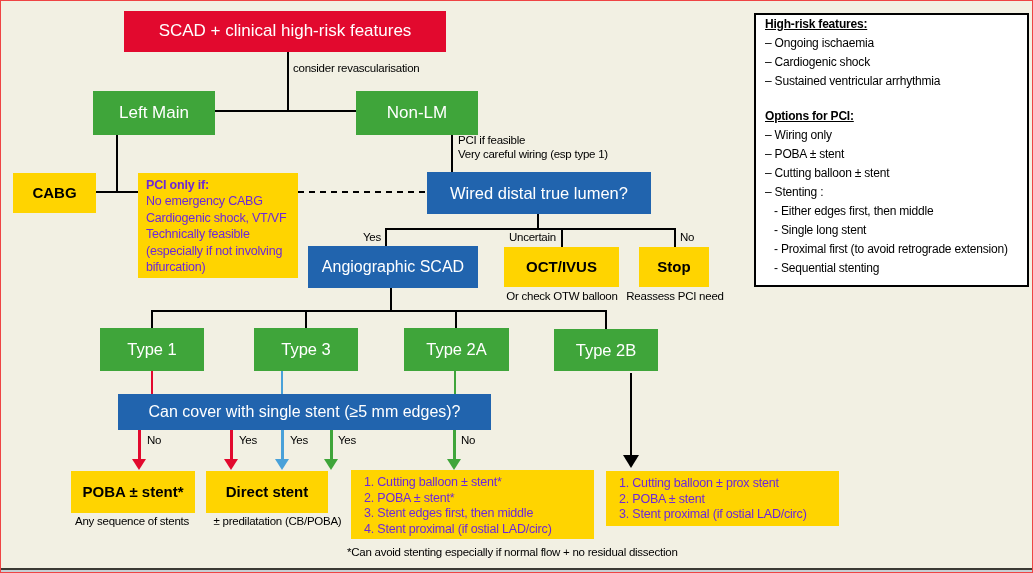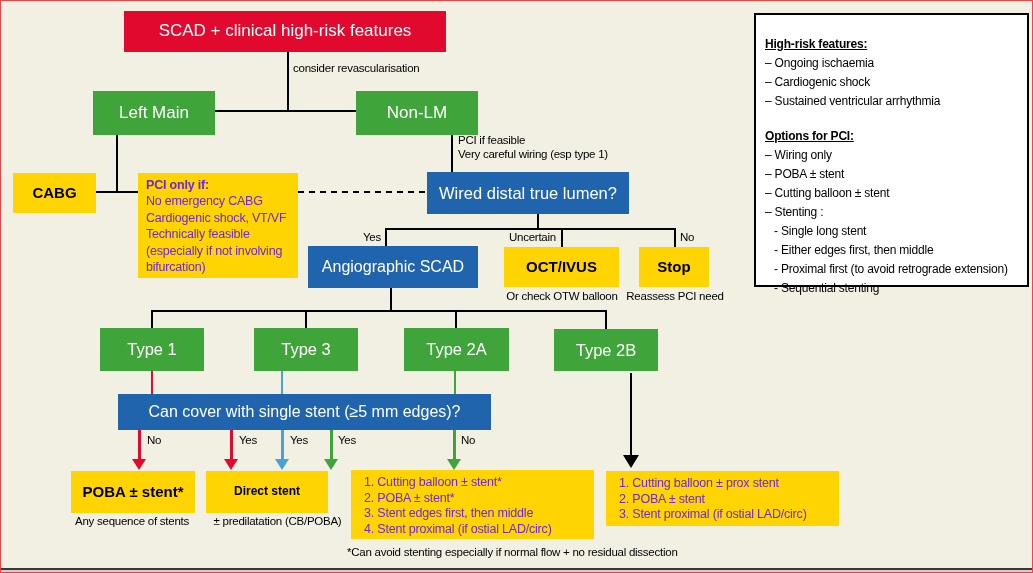--- a/index.html
+++ b/index.html
@@ -31,21 +31,21 @@
   .varrow{position:absolute;display:flex;flex-direction:column;align-items:center;width:16px;}
   .varrow .shaft{width:3px;flex:1;}
   .varrow .head{width:0;height:0;border-left:7px solid transparent;border-right:7px solid transparent;border-top:11px solid #000;}
   .varrow.cred .shaft{background:var(--red);} .varrow.cred .head{border-top-color:var(--red);}
   .varrow.cblue .shaft{background:var(--lightblue);} .varrow.cblue .head{border-top-color:var(--lightblue);}
   .varrow.cgreen .shaft{background:var(--green);} .varrow.cgreen .head{border-top-color:var(--green);}
   .varrow.cblack .shaft{background:#000;width:2.4px;}
   .varrow.cblack .head{border-left-width:8px;border-right-width:8px;border-top-width:13px;border-top-color:#000;}
   .panel{
     position:absolute;background:#fff;border:2px solid #000;box-sizing:border-box;
-    padding:20px 9px;font-size:12px;line-height:19px;letter-spacing:-0.2px;color:#000;
+    padding:0 9px;font-size:12px;line-height:19px;letter-spacing:-0.2px;color:#000;
   }
   .p-title{font-weight:bold;text-decoration:underline;}
   .p-gap{margin-top:16px;}
   .p-sub{padding-left:9px;}
   .strip{position:absolute;left:0;width:100%;}
 </style>
 </head>
 <body>
 
 <div id="canvas" style="--red: #e2092e; --green: #3fa53a; --blue: #2164ae; --yellow: #ffd400; --lightblue: #49a1d9; --bg: #f2f0e3;">
@@ -111,21 +111,21 @@
 
   <div class="tbox crit" style="left:137px;top:172px;width:160px;height:105px">
     <div class="t">PCI only if:</div>
     <div>No emergency CABG</div>
     <div>Cardiogenic shock, VT/VF</div>
     <div>Technically feasible</div>
     <div>(especially if not involving</div>
     <div>bifurcation)</div>
   </div>
 
-  <div class="node b" style="left:426px;top:171px;width:202px;height:42px;font-size:16.5px">
+  <div class="node b" style="left:426px;top:171px;width:224px;height:42px;font-size:16.5px">
       <span>Wired distal true lumen?</span>
     </div>
   <div class="node b" style="left:307px;top:245px;width:170px;height:42px;font-size:16px">
       <span>Angiographic SCAD</span>
     </div>
   <div class="node y" style="left:503px;top:246px;width:115px;height:40px;font-size:15px">
       <span>OCT/IVUS</span>
     </div>
   <div class="node y" style="left:638px;top:246px;width:70px;height:40px;font-size:15px">
       <span>Stop</span>
@@ -144,21 +144,21 @@
       <span>Type 2B</span>
     </div>
 
   <div class="node b" style="left:117px;top:393px;width:373px;height:36px;font-size:16px">
       <span>Can cover with single stent (≥5 mm edges)?</span>
     </div>
 
   <div class="node y" style="left:70px;top:470px;width:124px;height:42px;font-size:15px">
       <span>POBA ± stent*</span>
     </div>
-  <div class="node y" style="left:205px;top:470px;width:122px;height:42px;font-size:12px">
+  <div class="node y" style="left:205px;top:470px;width:122px;height:42px;font-size:15px">
       <span>Direct stent</span>
     </div>
 
   <div class="tbox list" style="left:350px;top:469px;width:243px;height:69px">
     <div>1. Cutting balloon ± stent*</div>
     <div>2. POBA ± stent*</div>
     <div>3. Stent edges first, then middle</div>
     <div>4. Stent proximal (if ostial LAD/circ)</div>
   </div>
 
@@ -190,21 +190,21 @@
   <div class="panel" style="left:753px;top:12px;width:275px;height:274px">
     <div class="p-title">High-risk features:</div>
     <div>– Ongoing ischaemia</div>
     <div>– Cardiogenic shock</div>
     <div>– Sustained ventricular arrhythmia</div>
     <div class="p-title p-gap">Options for PCI:</div>
     <div>– Wiring only</div>
     <div>– POBA ± stent</div>
     <div>– Cutting balloon ± stent</div>
     <div>– Stenting :</div>
+    <div class="p-sub">- Either edges first, then middle</div>
     <div class="p-sub">- Single long stent</div>
-    <div class="p-sub">- Either edges first, then middle</div>
     <div class="p-sub">- Proximal first (to avoid retrograde extension)</div>
     <div class="p-sub">- Sequential stenting</div>
   </div>
 
   <div class="strip" style="top:566.5px;height:2.5px;background:#3b3a34"></div>
   <div class="strip" style="top:569px;height:4px;background:#c6cfd4"></div>
 </div>
 
 </body></html>

